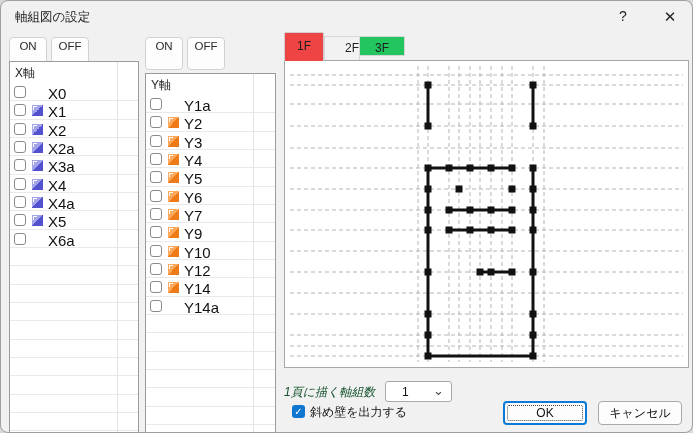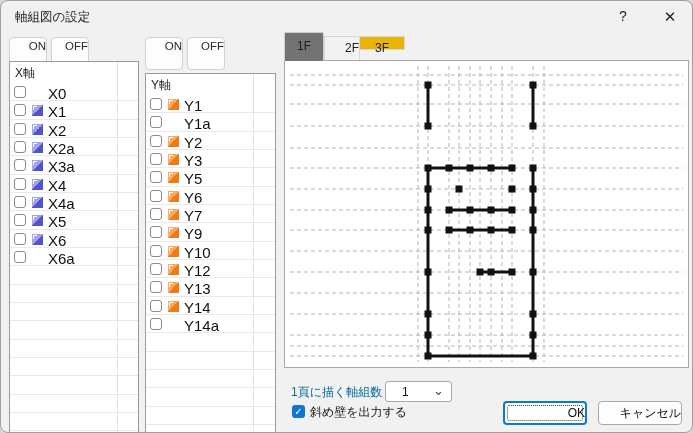--- a/index.html
+++ b/index.html
@@ -7,58 +7,58 @@
   .dialog{position:relative;width:693px;height:433px;background:#f1f1f1;
     border:1px solid #9f9f9f;border-radius:8px;overflow:hidden;}
   .titlebar{position:absolute;left:0;top:0;width:100%;height:30px;}
   .title{position:absolute;left:14px;top:8px;font-size:12.5px;color:#1b1b1b;}
   .cap-btn{position:absolute;top:3px;height:25px;text-align:center;line-height:25px;
     font-size:14px;color:#222;cursor:default;}
   .help-btn{left:606px;width:32px;}
   .close-btn{left:650px;width:38px;font-size:15px;}
   .small-btn{position:absolute;top:36px;height:33px;width:38px;background:#fdfdfd;
     border:1px solid #d2d2d2;border-radius:4px;font-size:11.5px;color:#2a2a2a;
-    text-align:right;line-height:17px;}
+    text-align:center;line-height:17px;}
   .listbox{position:absolute;top:60px;height:392px;background:#ffffff;
     border:1px solid #9b9b9b;overflow:hidden;}
   .x-list{left:8px;width:130px;}
   .y-list{left:144px;width:131px;margin-top:12px;}
   .list-header{position:absolute;left:0;top:0;right:0;height:21px;font-size:12px;
     color:#1e1e1e;padding:3px 0 0 5px;}
   .col-divider{position:absolute;top:0;bottom:0;left:107px;width:1px;background:#e3e3e3;}
   .list-body{position:absolute;left:0;top:21px;right:0;bottom:0;
     background:repeating-linear-gradient(to bottom,transparent 0px,transparent 17.33px,#e9e9e9 17.33px,#e9e9e9 18.33px);}
   .row{position:relative;height:18.33px;}
   .cb{position:absolute;left:4px;top:3px;width:12px;height:12px;border:1px solid #8a8a8a;
     border-radius:3px;background:#fff;}
   .wall-ic{position:absolute;left:22px;top:4px;width:11px;height:11px;
     background:linear-gradient(135deg,var(--lt) 50%,var(--dk) 50%);}
   .wall-ic::after{content:'';position:absolute;left:1px;top:1px;width:3px;height:3px;
     border:1px solid #ffffff;border-right:none;border-bottom:none;}
   .row-label{position:absolute;left:38px;top:2px;font-size:15px;color:#111;}
   .tab{position:absolute;font-size:12px;color:#1e1e1e;text-align:center;}
-  .tab-sel{left:283px;top:31px;width:40px;height:29px;background:#737373;
+  .tab-sel{left:283px;top:31px;width:40px;height:29px;background:#ef4444;
     border:1px solid #cfcfcf;border-bottom:none;border-radius:2px 2px 0 0;
     line-height:26px;z-index:3;}
   .tab-2{left:323px;top:35px;width:36px;height:25px;background:#f2f2f2;
     border:1px solid #d7d7d7;line-height:22px;text-align:right;}
-  .tab-3{left:359px;top:35px;width:45px;height:14px;background:#eab308;
+  .tab-3{left:359px;top:35px;width:45px;height:20px;background:#22c55e;
     border:1px solid #d7d7d7;border-left:none;line-height:22px;}
   .canvas-panel{position:absolute;left:283px;top:59px;width:405px;height:308px;
     background:#ffffff;border:1px solid #a8a8a8;z-index:2;}
-  .footer-label{position:absolute;left:290px;top:383px;font-size:12px;color:#0369a1;}
+  .footer-label{position:absolute;left:283px;top:383px;font-size:12px;color:#14532d;font-style:italic;}
   .combo{position:absolute;left:384px;top:380px;width:67px;height:21px;background:#fff;
     border:1px solid #a9a9a9;border-radius:3px;font-size:12px;color:#111;}
   .combo-value{position:absolute;left:16px;top:3px;}
   .combo-chevron{position:absolute;right:7px;top:1px;font-size:13px;color:#444;}
   .foot-cb{position:absolute;left:291px;top:404px;width:13px;height:13px;background:#0f77d0;
     border-radius:3px;color:#fff;font-size:10px;line-height:13px;text-align:center;}
   .foot-cb-label{position:absolute;left:309px;top:403px;font-size:12px;color:#111;}
   .btn{position:absolute;top:400px;width:84px;height:24px;font-size:12px;color:#111;
-    text-align:right;background:#fdfdfd;border-radius:4px;}
+    text-align:center;background:#fdfdfd;border-radius:4px;}
   .ok-btn{left:502px;border:2px solid #0a7ad6;line-height:20px;}
   .ok-btn::after{content:'';position:absolute;left:2px;top:2px;right:2px;bottom:2px;
     border:1px dotted #4a4a4a;border-radius:2px;}
   .cancel-btn{left:597px;border:1px solid #a9a9a9;line-height:22px;}
 </style>
 </head>
 <body>
 
 <div class="dialog">
 
@@ -111,56 +111,51 @@
           <span class="wall-ic" style="--lt: #a3a3ea; --dk: #5252cf;"></span>
           <span class="row-label">X4a</span>
         </div>
         <div class="row">
           <span class="cb"></span>
           <span class="wall-ic" style="--lt: #a3a3ea; --dk: #5252cf;"></span>
           <span class="row-label">X5</span>
         </div>
         <div class="row">
           <span class="cb"></span>
-          <span class="wall-ic" style="--lt: #a3a3ea; --dk: #5252cf;"></span>
-          <span class="row-label">X6</span>
-        </div>
-        <div class="row">
-          <span class="cb"></span>
           <span class="row-label">X6a</span>
         </div>
       </div>
   </div>
 
   <div class="listbox y-list">
     <div class="list-header">Y軸</div>
     <div class="col-divider"></div>
     <div class="list-body">
         <div class="row">
           <span class="cb"></span>
-          <span class="wall-ic" style="--lt: #ffa95c; --dk: #ee7b18;"></span>
-          <span class="row-label">Y1</span>
-        </div>
-        <div class="row">
-          <span class="cb"></span>
           <span class="row-label">Y1a</span>
         </div>
         <div class="row">
           <span class="cb"></span>
           <span class="wall-ic" style="--lt: #ffa95c; --dk: #ee7b18;"></span>
           <span class="row-label">Y2</span>
         </div>
         <div class="row">
           <span class="cb"></span>
           <span class="wall-ic" style="--lt: #ffa95c; --dk: #ee7b18;"></span>
           <span class="row-label">Y3</span>
         </div>
         <div class="row">
           <span class="cb"></span>
           <span class="wall-ic" style="--lt: #ffa95c; --dk: #ee7b18;"></span>
+          <span class="row-label">Y4</span>
+        </div>
+        <div class="row">
+          <span class="cb"></span>
+          <span class="wall-ic" style="--lt: #ffa95c; --dk: #ee7b18;"></span>
           <span class="row-label">Y5</span>
         </div>
         <div class="row">
           <span class="cb"></span>
           <span class="wall-ic" style="--lt: #ffa95c; --dk: #ee7b18;"></span>
           <span class="row-label">Y6</span>
         </div>
         <div class="row">
           <span class="cb"></span>
           <span class="wall-ic" style="--lt: #ffa95c; --dk: #ee7b18;"></span>
@@ -173,25 +168,20 @@
         </div>
         <div class="row">
           <span class="cb"></span>
           <span class="wall-ic" style="--lt: #ffa95c; --dk: #ee7b18;"></span>
           <span class="row-label">Y10</span>
         </div>
         <div class="row">
           <span class="cb"></span>
           <span class="wall-ic" style="--lt: #ffa95c; --dk: #ee7b18;"></span>
           <span class="row-label">Y12</span>
-        </div>
-        <div class="row">
-          <span class="cb"></span>
-          <span class="wall-ic" style="--lt: #ffa95c; --dk: #ee7b18;"></span>
-          <span class="row-label">Y13</span>
         </div>
         <div class="row">
           <span class="cb"></span>
           <span class="wall-ic" style="--lt: #ffa95c; --dk: #ee7b18;"></span>
           <span class="row-label">Y14</span>
         </div>
         <div class="row">
           <span class="cb"></span>
           <span class="row-label">Y14a</span>
         </div>

